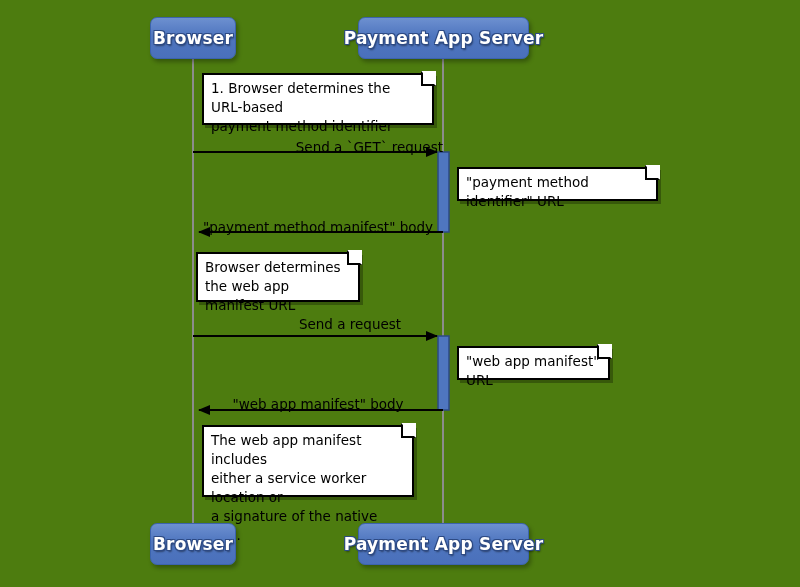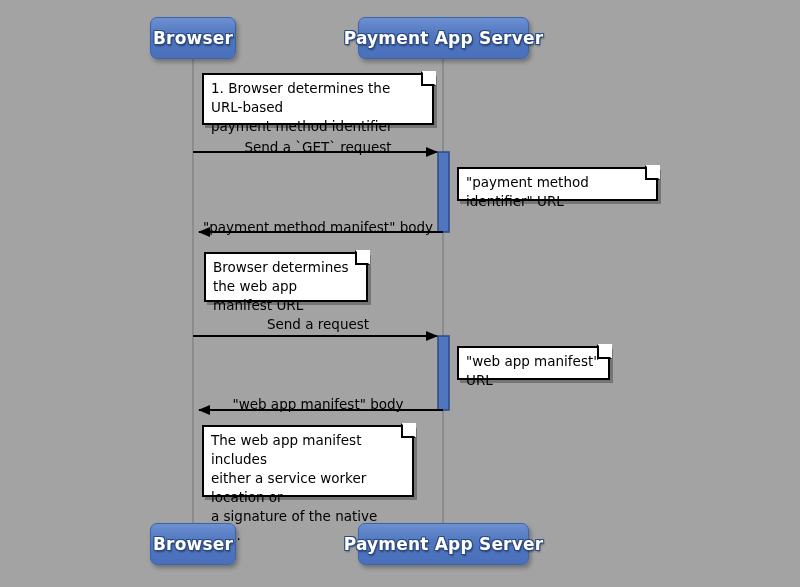--- a/index.html
+++ b/index.html
@@ -8,21 +8,21 @@
     background: #ffffff;
   }
   body {
     font-family: "DejaVu Sans", sans-serif;
   }
   #diagram {
     position: relative;
     width: 800px;
     height: 587px;
     overflow: hidden;
-    background: #a3a3a3;
+    background: #4d7c0f;
   }
   #diagram svg {
     position: absolute;
     left: 0;
     top: 0;
   }
 
   
   .participant {
     position: absolute;
@@ -180,21 +180,21 @@
   </div>
 
   <div class="note" style="left:457px; top:167px; width:201px; height:34px;">
     <div class="note-shadow"></div>
     <div class="note-body"></div>
     <div class="note-corner-cut"></div>
     <div class="note-fold"></div>
     <div class="note-text">"payment method identifier" URL</div>
   </div>
 
-  <div class="note" style="left:204px; top:252px; width:164px; height:50px;">
+  <div class="note" style="left:196px; top:252px; width:164px; height:50px;">
     <div class="note-shadow"></div>
     <div class="note-body"></div>
     <div class="note-corner-cut"></div>
     <div class="note-fold"></div>
     <div class="note-text">Browser determines
 the web app manifest URL</div>
   </div>
 
   <div class="note" style="left:457px; top:346px; width:153px; height:34px;">
     <div class="note-shadow"></div>
@@ -207,21 +207,21 @@
   <div class="note" style="left:202px; top:425px; width:212px; height:72px;">
     <div class="note-shadow"></div>
     <div class="note-body"></div>
     <div class="note-corner-cut"></div>
     <div class="note-fold"></div>
     <div class="note-text">The web app manifest includes
 either a service worker location or
 a signature of the native app.</div>
   </div>
 
-  <div class="msg-label" style="left:193px; top:139px; width:250px;">Send a `GET` request</div>
+  <div class="msg-label" style="left:193px; top:139px; width:250px;text-align:right;">Send a `GET` request</div>
 
   <div class="msg-label" style="left:193px; top:219px; width:250px;">"payment method manifest" body</div>
 
-  <div class="msg-label" style="left:193px; top:316px; width:250px;">Send a request</div>
+  <div class="msg-label" style="left:193px; top:316px; width:250px;padding-left:32px;">Send a request</div>
 
   <div class="msg-label" style="left:193px; top:396px; width:250px;">"web app manifest" body</div>
 
 </div>
 
 </body></html>

